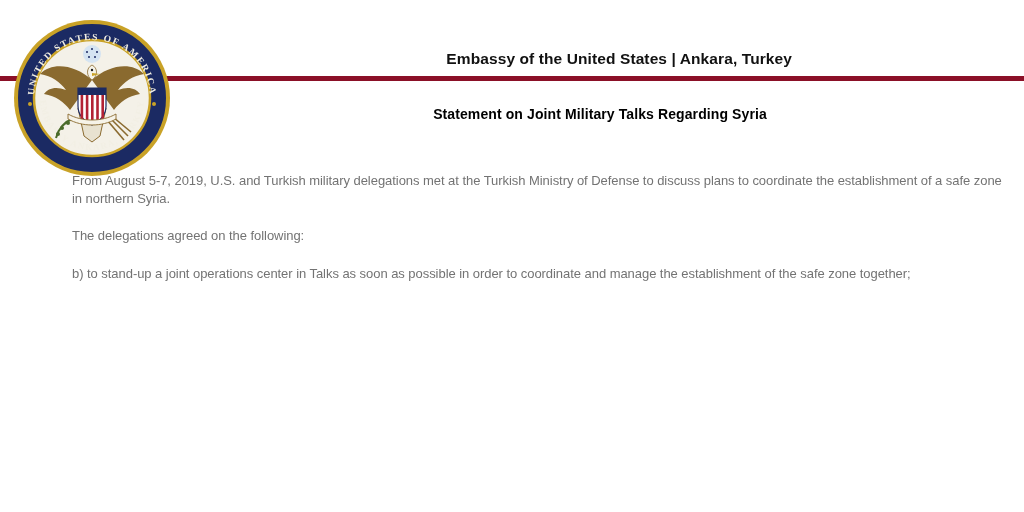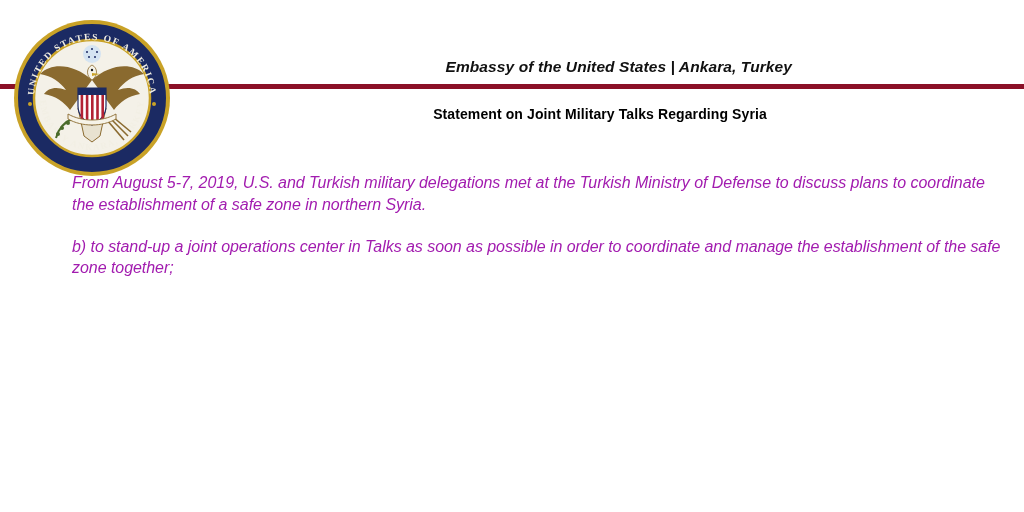--- a/index.html
+++ b/index.html
@@ -12,25 +12,24 @@
     background: #ffffff;
     font-family: "Liberation Sans", sans-serif;
     color: #1a1a1a;
     overflow: hidden;
     position: relative;
   }
 
   
   .header {
     position: absolute;
-    top: 16px;
+    top: 8px;
     left: 0;
     width: 808px;
     height: 82px;
-    font-style: italic;
   }
   .header-text {
     position: absolute;
     right: 16px;
     top: 42px;
     font-size: 15.5px;
     font-weight: bold;
     color: #111111;
     letter-spacing: 0.1px;
     white-space: nowrap;
@@ -69,26 +68,25 @@
     letter-spacing: 0.1px;
   }
 
   .body-text {
     position: absolute;
     left: 72px;
     top: 172px;
     width: 938px;
   }
   .para {
-    font-size: 16px;
+    font-size: 13px;
     line-height: 1.36;
-    color: #a21caf;
+    color: #737373;
     margin: 0 0 20px 0;
     letter-spacing: -0.05px;
-    font-style: italic;
   }
   .para:last-child {
     margin-bottom: 0;
   }
 </style>
 </head>
 <body>
 
 <div class="header">
   <div class="header-text">Embassy of the United States | Ankara, Turkey</div>
@@ -162,14 +160,15 @@
 
       <path d="M56 96 C70 104, 90 104, 104 96 L104 101 C90 109, 70 109, 56 101 Z" fill="#f6f3e8" stroke="#8a6a2f" stroke-width="0.9"></path>
     </g>
   </svg>
 </div>
 
 <div class="doc-title">Statement on Joint Military Talks Regarding Syria</div>
 
 <div class="body-text">
   <p class="para">From August 5-7, 2019, U.S. and Turkish military delegations met at the Turkish Ministry of Defense to discuss plans to coordinate the establishment of a safe zone in northern Syria.</p>
+  <p class="para">The delegations agreed on the following:</p>
   <p class="para">b) to stand-up a joint operations center in Talks as soon as possible in order to coordinate and manage the establishment of the safe zone together;</p>
 </div>
 
 </body></html>

